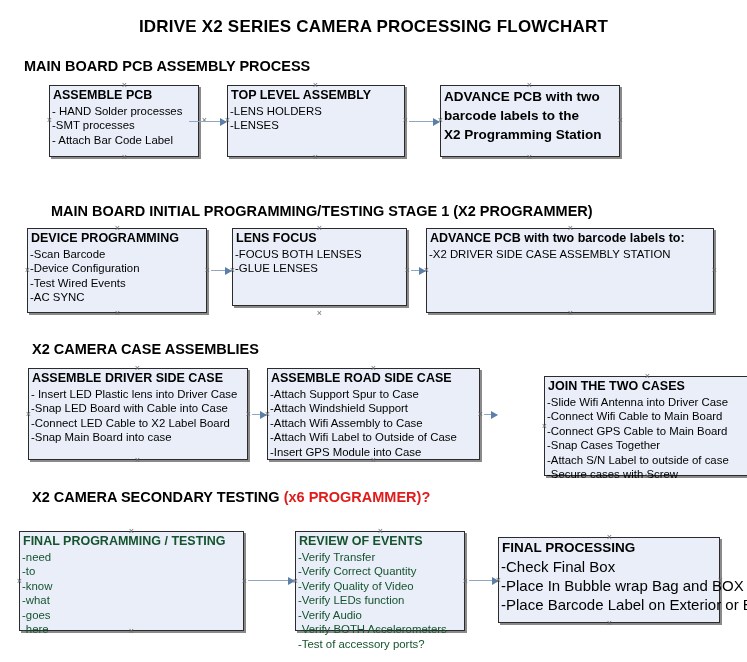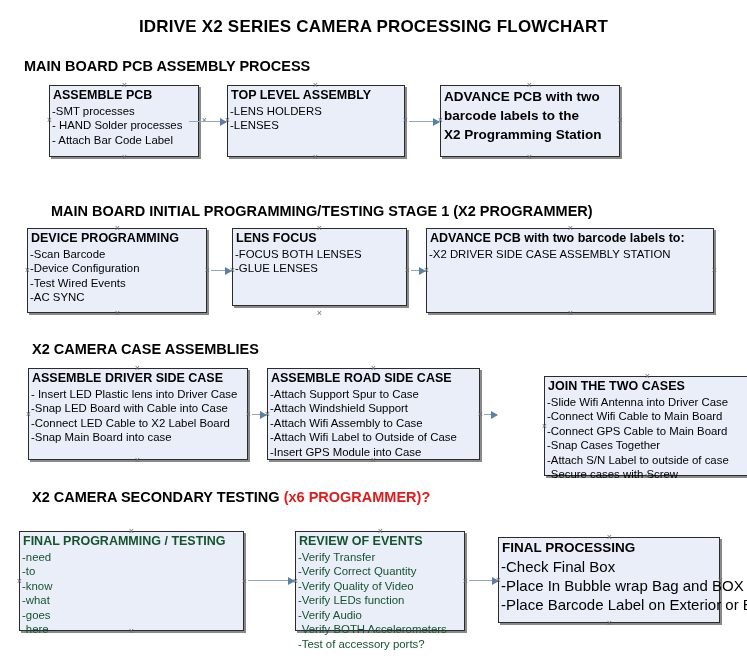--- a/index.html
+++ b/index.html
@@ -84,22 +84,22 @@
 
   <div class="title">IDRIVE X2  SERIES CAMERA PROCESSING FLOWCHART</div>
 
   <div class="section-head" style="left:24px;top:58px;">
     <span>MAIN BOARD PCB ASSEMBLY PROCESS</span>
   </div>
 
   <div class="box" style="left:30px;top:85px;width:150px;height:72px;margin-left:19px;">
     <div class="bt">ASSEMBLE PCB</div>
     <ul>
+      <li>- HAND Solder processes</li>
       <li>-SMT processes</li>
-      <li>- HAND Solder processes</li>
       <li>- Attach Bar Code Label</li>
     </ul>
     <span class="xm" style="left:71px;top:-4px;"></span>
     <span class="xm" style="left:-4px;top:31px;"></span>
     <span class="xm" style="left:71px;top:68px;"></span>
     <span class="xm" style="left:151px;top:31px;"></span>
   </div>
 
   <div class="conn" style="left:189px;top:121px;width:37px;"></div>
 

